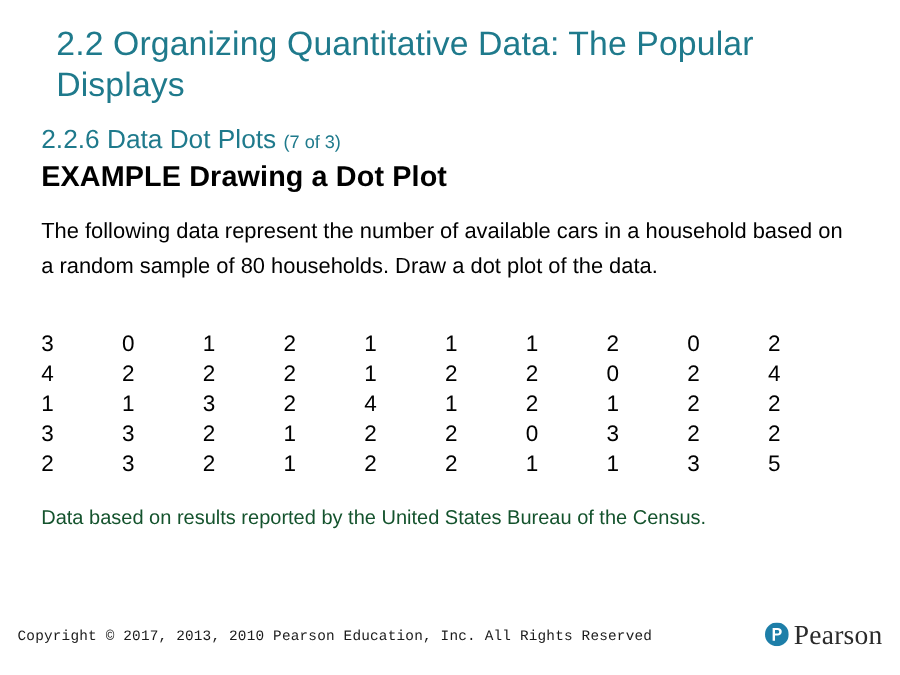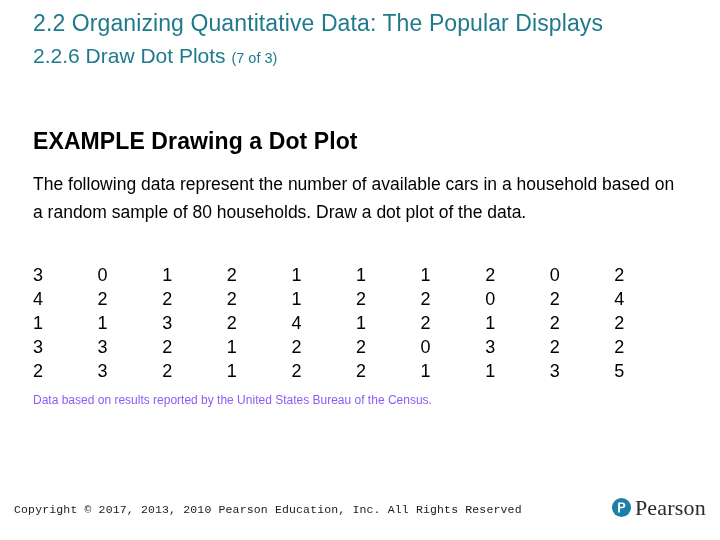--- a/index.html
+++ b/index.html
@@ -21,25 +21,25 @@
     height: 540px;
   }
   .title-block {
     position: absolute;
     left: 33px;
     top: 7px;
     width: 620px;
   }
   .slide-title {
     color: #1f7a8c;
-    font-size: 23px;
+    font-size: 27px;
     line-height: 33px;
     font-weight: normal;
     letter-spacing: 0.1px;
-    margin: 0;
+    margin: 12px;
   }
   .slide-subtitle {
     color: #1f7a8c;
     font-size: 21px;
     line-height: 29px;
     font-weight: normal;
     margin: 0;
     margin-top: 1px;
     white-space: nowrap;
   }
@@ -81,23 +81,23 @@
     text-align: left;
     padding: 0;
     width: 66px;
     height: 24px;
     vertical-align: top;
   }
 
   .source-note {
     position: absolute;
     left: 33px;
-    top: 391px;
-    font-size: 12px;
-    color: #8b5cf6;
+    top: 406px;
+    font-size: 16px;
+    color: #14532d;
     line-height: 18px;
   }
 
   .footer {
     position: absolute;
     left: 0;
     bottom: 0;
     width: 720px;
     height: 46px;
   }
@@ -131,21 +131,21 @@
     line-height: 19px;
   }
 </style>
 </head>
 <body>
 
 <div class="slide">
 
   <div class="title-block">
     <div class="slide-title">2.2 Organizing Quantitative Data: The Popular Displays</div>
-    <div class="slide-subtitle"><span>2.2.6 Draw Dot Plots</span> <span class="paren">(7 of 3)</span></div>
+    <div class="slide-subtitle"><span>2.2.6 Data Dot Plots</span> <span class="paren">(7 of 3)</span></div>
   </div>
 
   <div class="example-heading">EXAMPLE Drawing a Dot Plot</div>
 
   <div class="prompt">The following data represent the number of available cars in a household based on a random sample of 80 households. Draw a dot plot of the data.</div>
 
   <table class="data-table">
     <tbody>
       <tr>
         <td>3</td>

